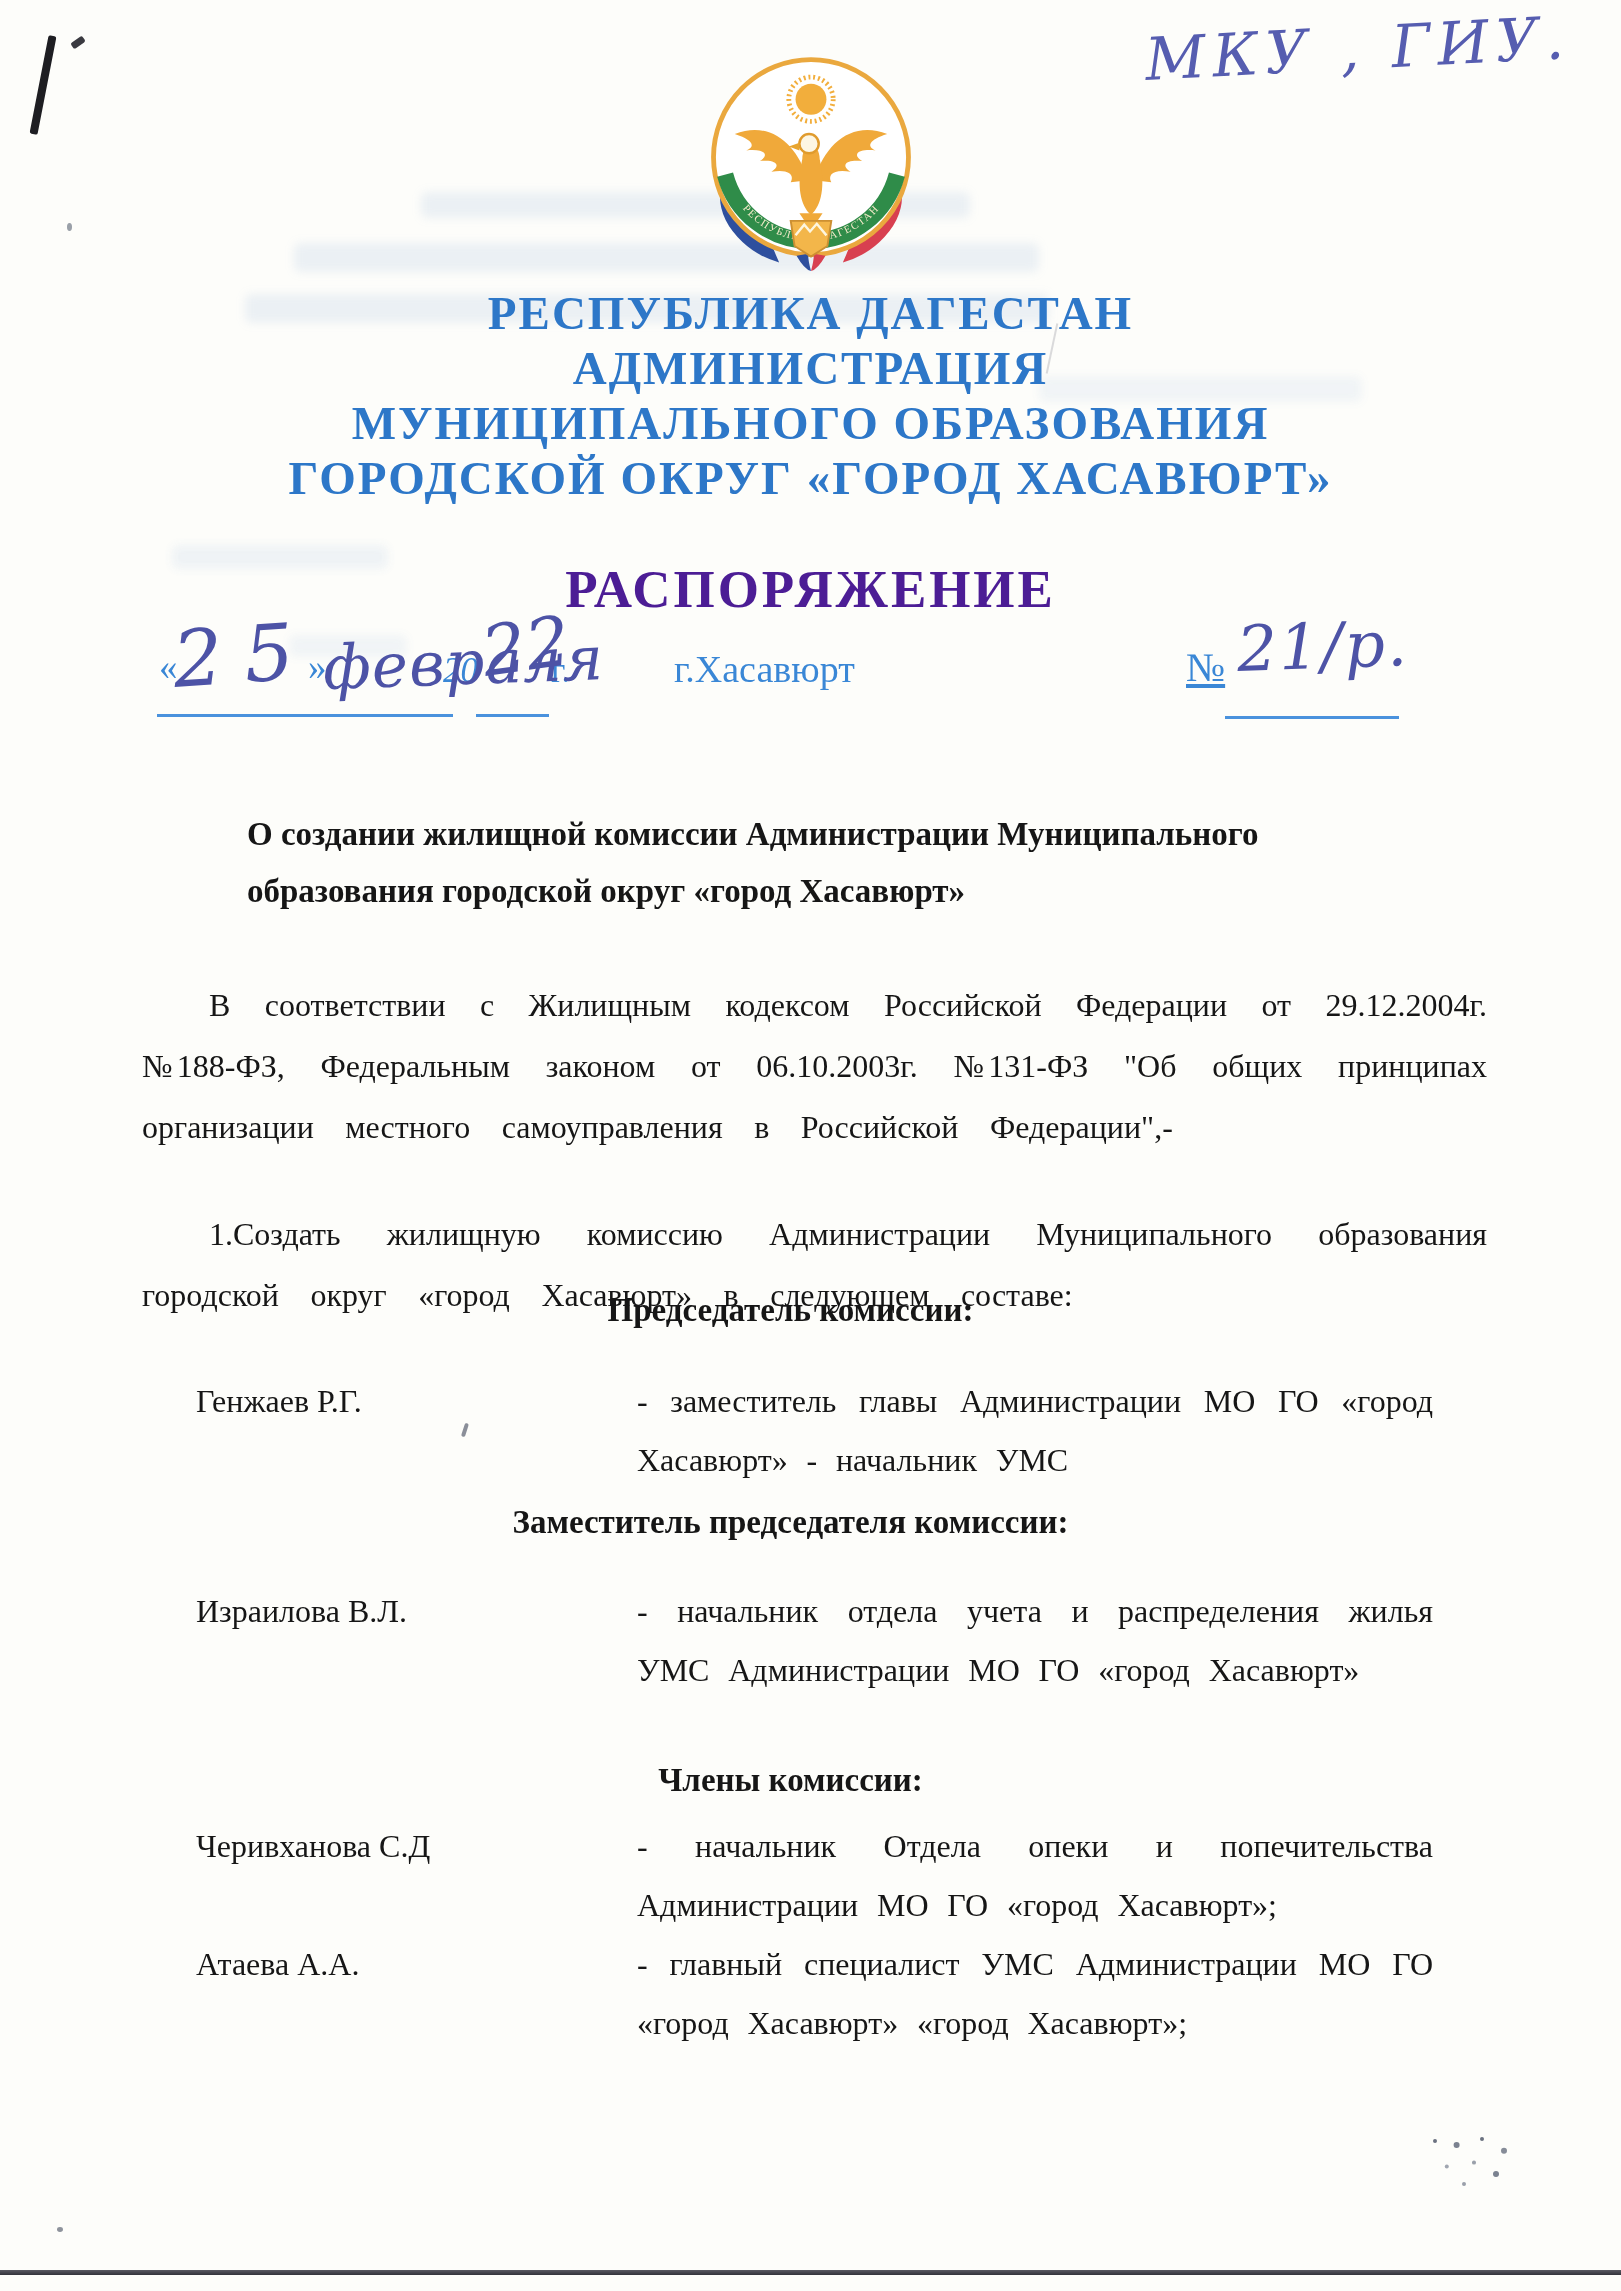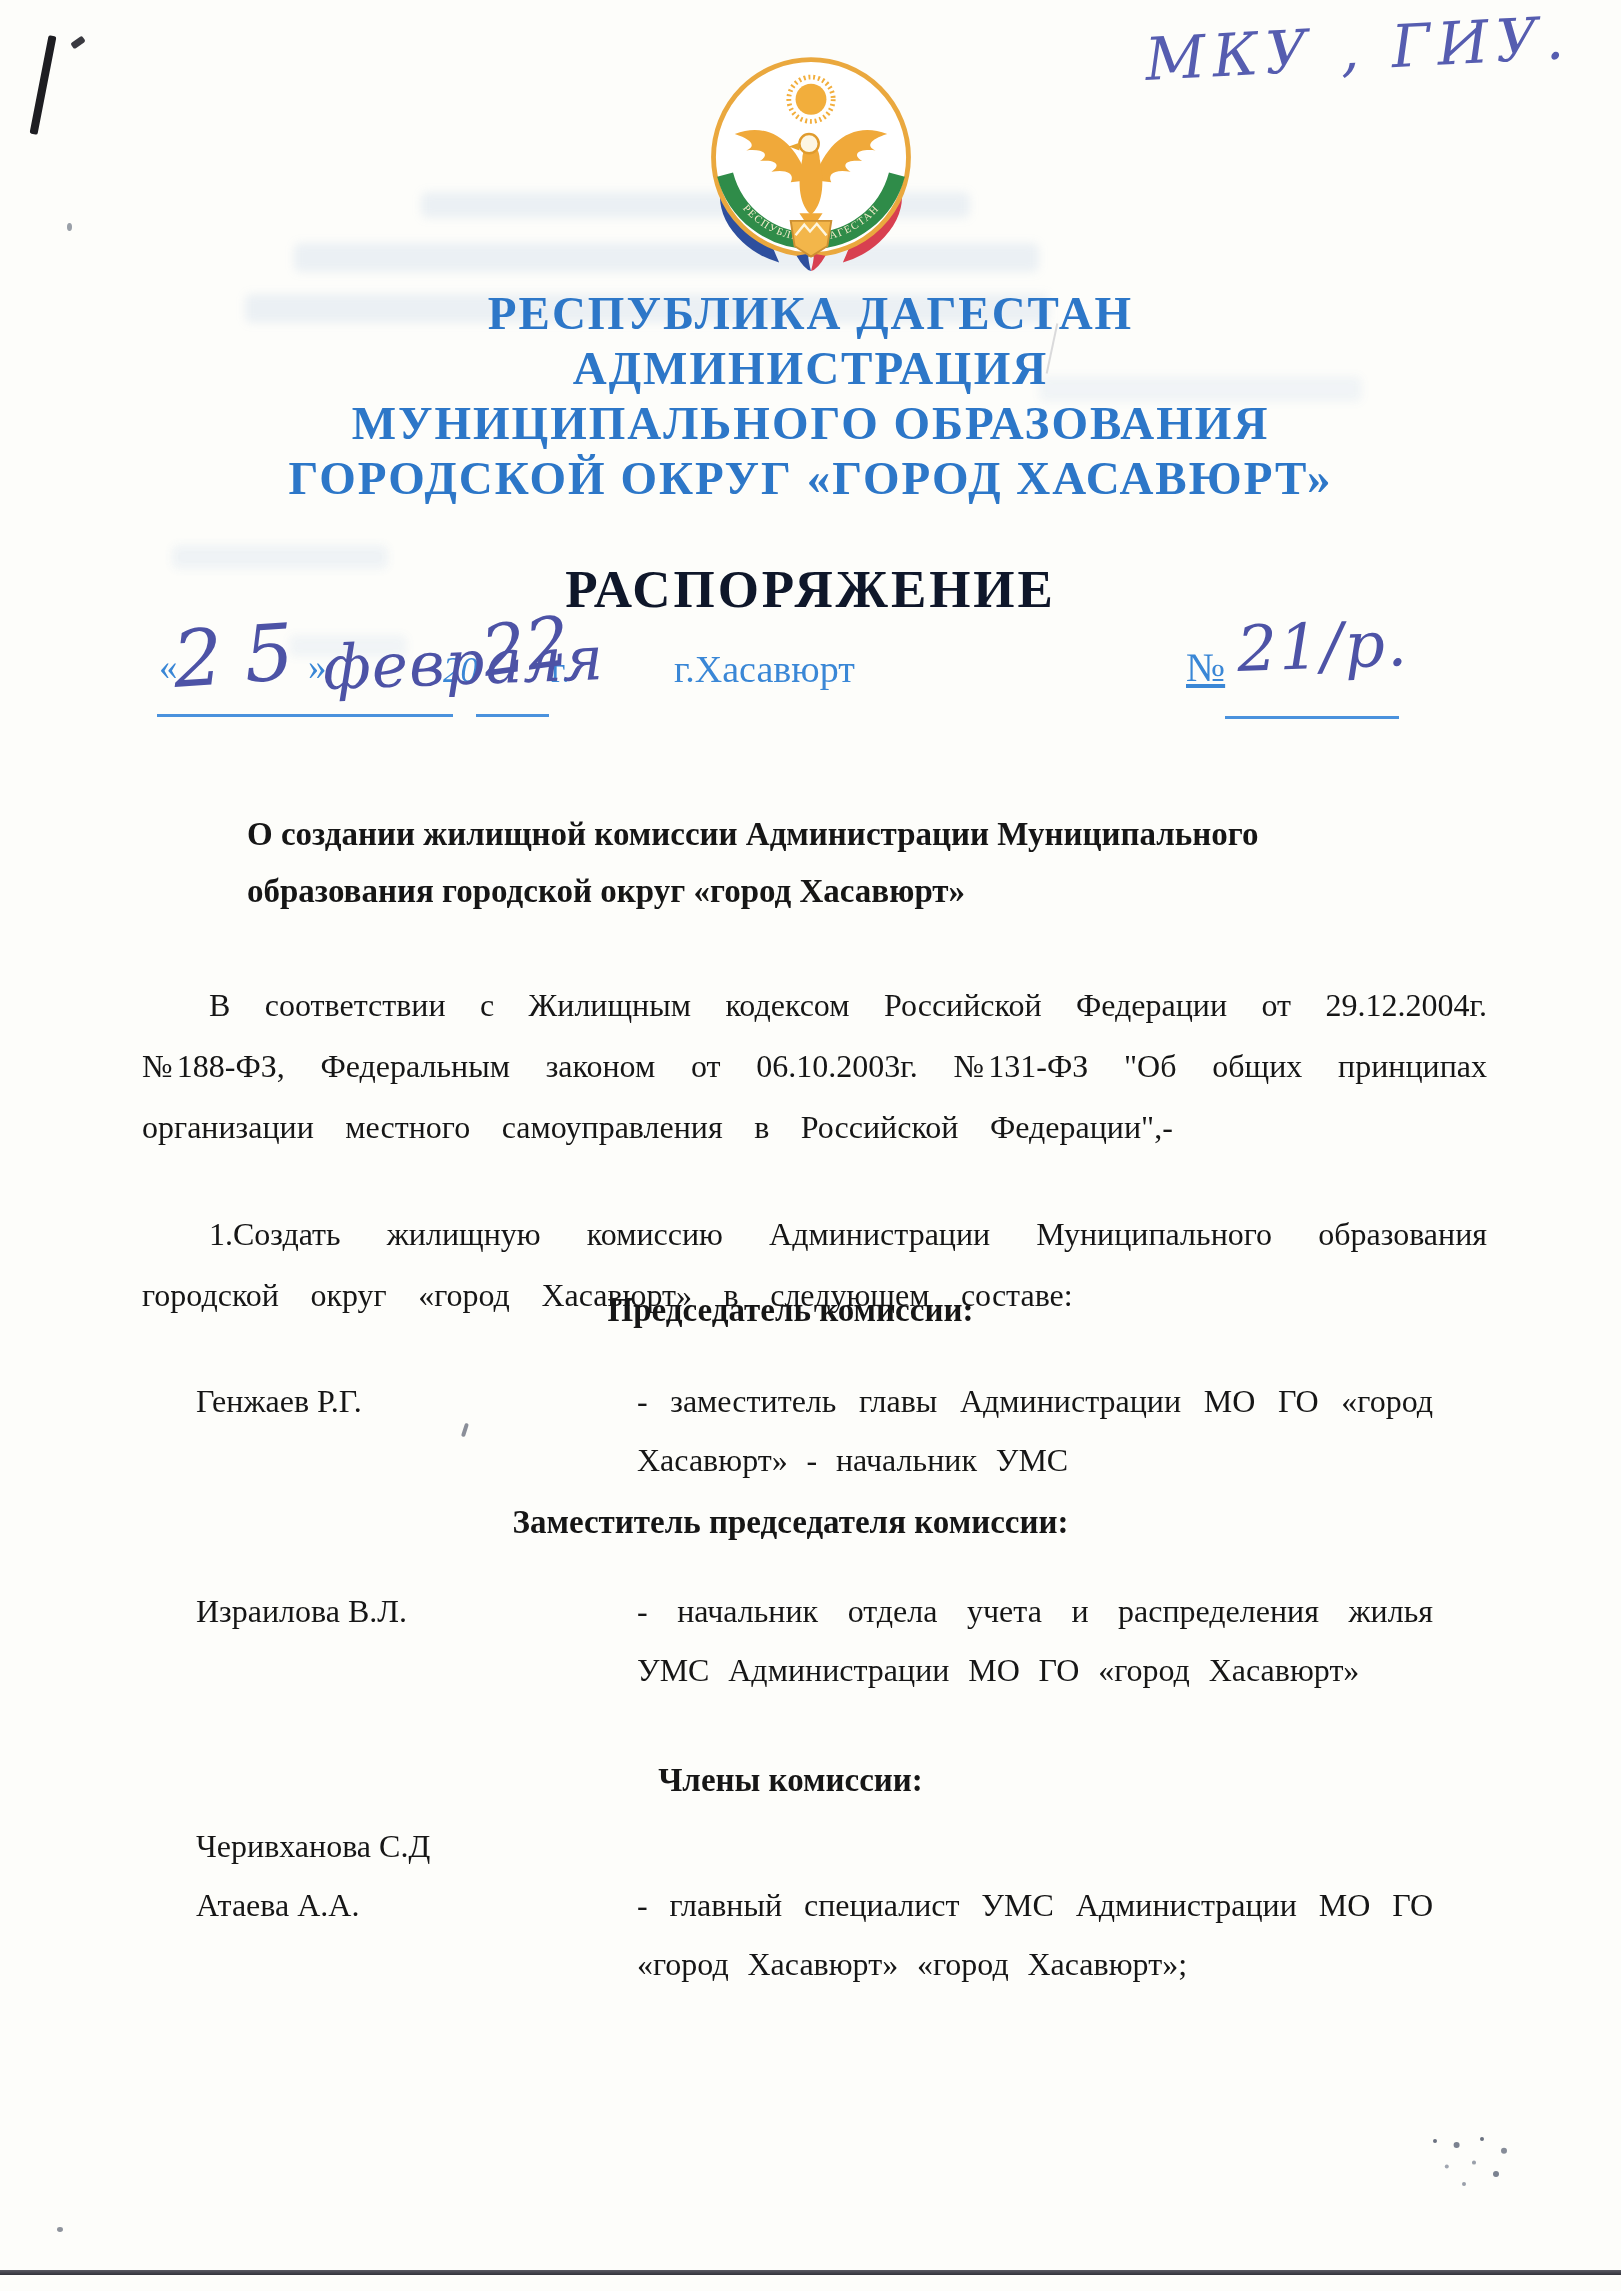--- a/index.html
+++ b/index.html
@@ -37,21 +37,21 @@
   
   .hand{font-family:"DejaVu Serif",serif;font-style:italic;color:#4d53a6;white-space:nowrap;}
   .hw-topright{left:1145px;top:13.7px;font-size:59px;letter-spacing:6.9px;transform:rotate(-3deg);color:#565db0;}
   .hw-day{left:173px;top:610px;font-size:78px;letter-spacing:21.6px;transform:rotate(-4deg);}
   .hw-month{left:323px;top:627px;font-size:61px;letter-spacing:1px;transform:rotate(-2deg);}
   .hw-year{left:482px;top:606px;font-size:69px;transform:rotate(-8deg);}
   .hw-num{left:1237px;top:610px;font-size:63px;letter-spacing:2px;transform:rotate(-2deg);}
   .header-block{left:0;top:286px;width:1621px;text-align:center;font-weight:bold;
     font-size:47px;line-height:55px;letter-spacing:2px;color:#2d77c8;}
   .doc-title{left:0;top:559px;width:1621px;text-align:center;font-weight:bold;
-    font-size:53px;letter-spacing:2.9px;color:#0f172a;}
+    font-size:53px;letter-spacing:2.9px;color:#4c1d95;}
 
   
   .dl{font-size:37px;color:#3a87d6;}
   .dl-q1{left:159px;top:645px;}
   .dl-q2{left:308px;top:645px;}
   .dl-20{left:443px;top:651px;font-size:35px;font-style:italic;}
   .dl-g{left:551px;top:651px;font-size:35px;}
   .dl-city{left:674px;top:647px;font-size:38px;}
   .dl-num{left:1186px;top:643px;font-size:41px;text-decoration:underline;}
   .u{background:#4a92dd;height:2.9px;}
@@ -163,20 +163,21 @@
   <div class="abs sec-heading h1">Заместитель председателя комиссии:</div>
   <div class="abs member-row r1">
     <div class="member-name">Израилова В.Л.</div>
     <div class="member-role">- начальник отдела учета и распределения жилья УМС Администрации МО ГО «город Хасавюрт»</div>
   </div>
 
   <div class="abs sec-heading h2">Члены комиссии:</div>
   <div class="abs members-block">
     <div class="member-row">
       <div class="member-name">Черивханова С.Д</div>
+      <div class="member-role">- начальник Отдела опеки и попечительства Администрации МО ГО «город Хасавюрт»;</div>
     </div>
     <div class="member-row">
       <div class="member-name">Атаева А.А.</div>
       <div class="member-role">- главный специалист УМС Администрации МО ГО «город Хасавюрт» «город Хасавюрт»;</div>
     </div>
   </div>
 
   <div class="abs ink-speckles"></div>
   <div class="abs bottom-speck"></div>
   <div class="abs scan-edge-line"></div>

